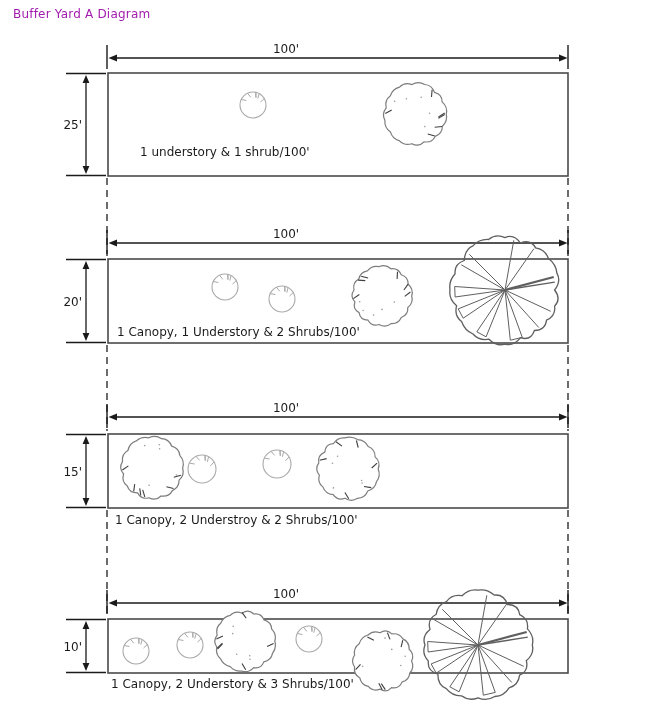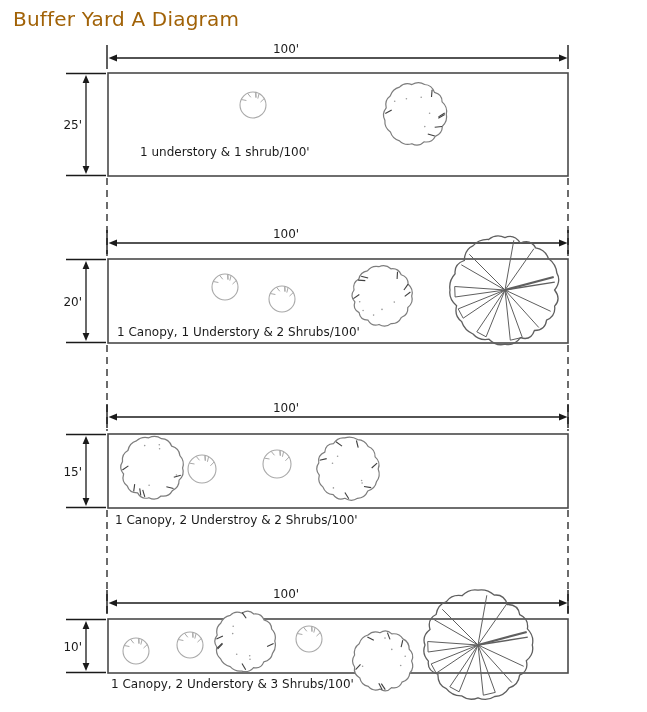--- a/index.html
+++ b/index.html
@@ -1,18 +1,18 @@
 <!DOCTYPE html>
 <html><head>
 <meta charset="utf-8">
 <style>
   html,body{margin:0;padding:0;background:#ffffff;}
   #page{position:relative;width:647px;height:712px;background:#fff;overflow:hidden;
         font-family:"DejaVu Sans","Liberation Sans",sans-serif;}
-  #page-title{position:absolute;left:13px;top:7px;font-size:20px;color:#a16207;
+  #page-title{position:absolute;left:13px;top:7px;font-size:12px;color:#a21caf;
               letter-spacing:.2px;white-space:nowrap;}
   #diagram-svg{position:absolute;left:0;top:0;}
 </style>
 </head>
 <body>
 
 <div id="page">
   <div id="page-title">Buffer Yard A Diagram</div>
   <svg id="diagram-svg" width="647" height="712" viewBox="0 0 647 712">
       <line x1="107" y1="178" x2="107" y2="256" stroke="#2e2e2e" stroke-width="1.4" stroke-dasharray="7 5"></line>

